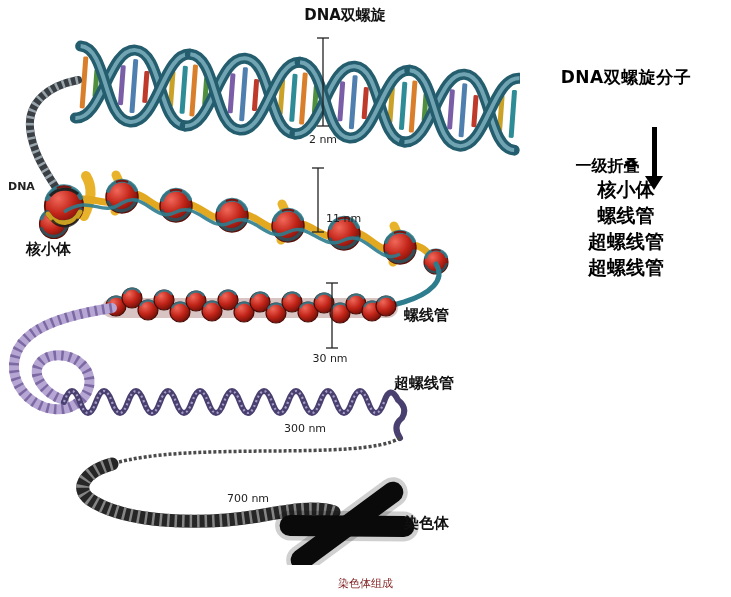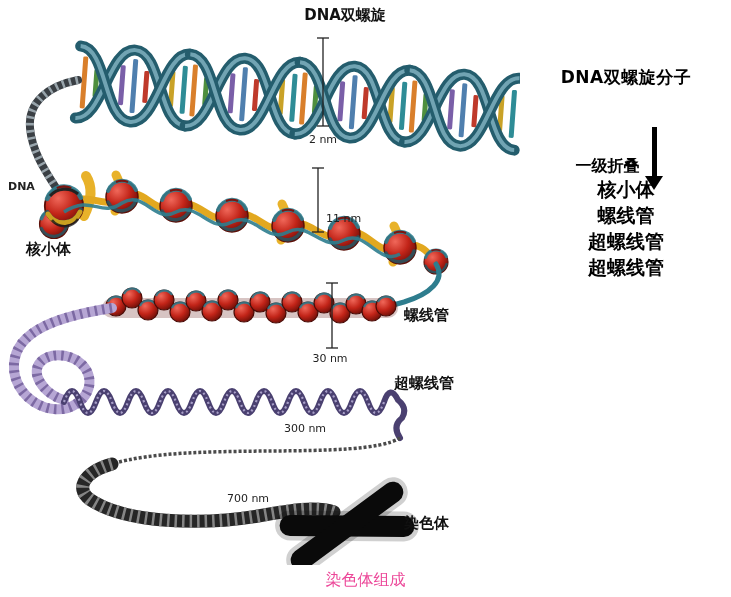--- a/index.html
+++ b/index.html
@@ -35,21 +35,21 @@
   .down-arrow::after {
     content:""; position:absolute; left:50%; transform:translateX(-50%);
     bottom:-13px; width:0; height:0;
     border-left:9px solid transparent; border-right:9px solid transparent;
     border-top:14px solid #000;
   }
   .flow-node { font-size:19px; font-weight:700; white-space:nowrap; }
 
   .caption {
     position:absolute; left:0; right:0; bottom:6px;
-    text-align:center; font-size:16px; color:#ec4899;
+    text-align:center; font-size:11px; color:#7f1d1d;
   }
 </style>
 </head>
 <body>
 
 <div class="stage">
 
   <svg class="illustration" width="520" height="565" viewBox="0 0 520 565">
     <defs>
       <radialGradient id="gradRed" cx="35%" cy="30%" r="75%">

